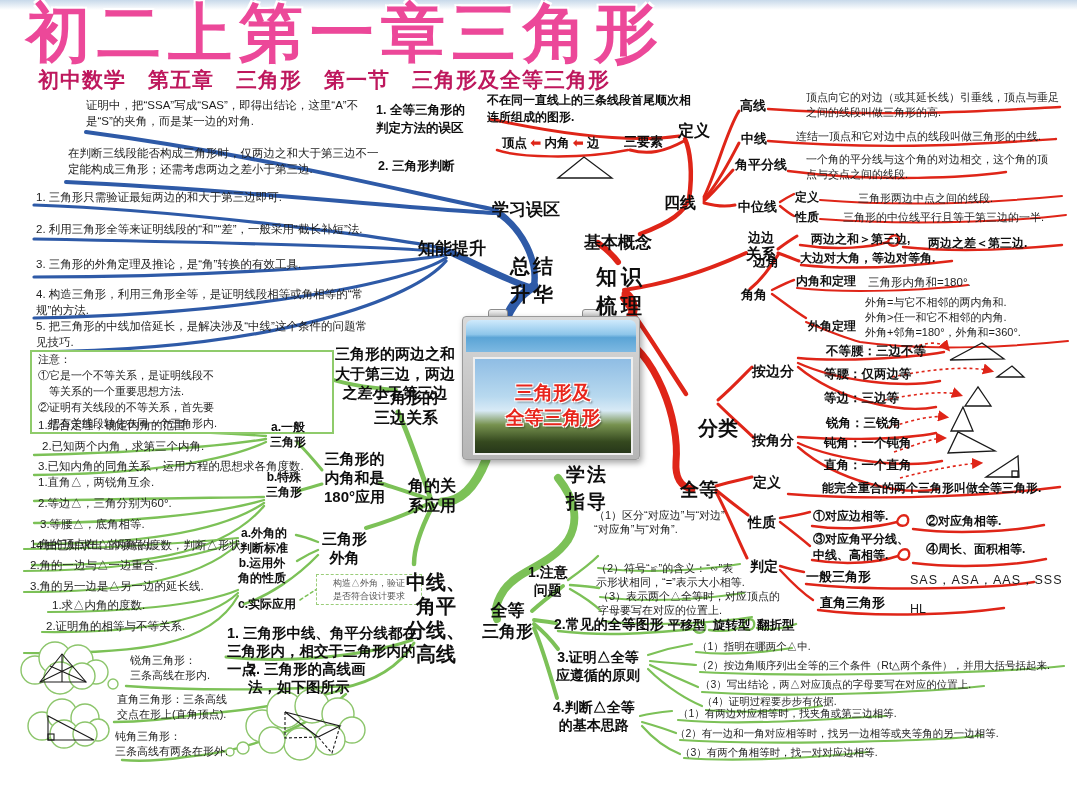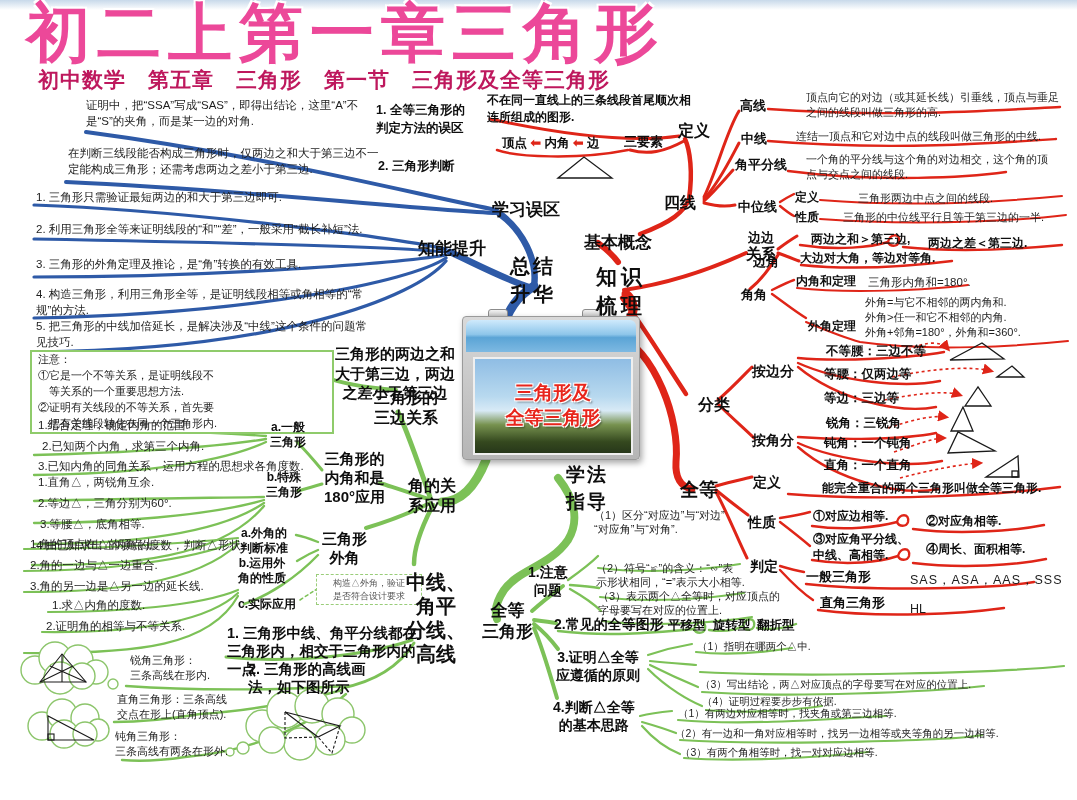--- a/index.html
+++ b/index.html
@@ -299,21 +299,21 @@
 <div class="t b" style="left:928px;top:235px;font-size:12px">两边之差＜第三边.</div>
 <div class="t b" style="left:753px;top:253px;font-size:13px">边角</div>
 <div class="t b" style="left:800px;top:250px;font-size:12px">大边对大角，等边对等角.</div>
 <div class="t b" style="left:741px;top:286px;font-size:13px">角角</div>
 <div class="t b" style="left:796px;top:273px;font-size:12px">内角和定理</div>
 <div class="t" style="left:868px;top:274px;font-size:11.5px">三角形内角和=180°.</div>
 <div class="t b" style="left:808px;top:318px;font-size:12px">外角定理</div>
 <div class="t pre" style="left:865px;top:295px;font-size:11px;line-height:1.35">外角=与它不相邻的两内角和.
 外角&gt;任一和它不相邻的内角.
 外角+邻角=180°，外角和=360°.</div>
-<div class="t b" style="left:698px;top:394px;font-size:16px">分类</div>
+<div class="t b" style="left:698px;top:414px;font-size:20px">分类</div>
 <div class="t b" style="left:752px;top:362px;font-size:14px">按边分</div>
 <div class="t b" style="left:826px;top:343px;font-size:12.5px">不等腰：三边不等</div>
 <div class="t b" style="left:824px;top:366px;font-size:12.5px">等腰：仅两边等</div>
 <div class="t b" style="left:824px;top:390px;font-size:12.5px">等边：三边等</div>
 <div class="t b" style="left:752px;top:431px;font-size:14px">按角分</div>
 <div class="t b" style="left:826px;top:415px;font-size:12.5px">锐角：三锐角</div>
 <div class="t b" style="left:824px;top:435px;font-size:12.5px">钝角：一个钝角</div>
 <div class="t b" style="left:824px;top:457px;font-size:12.5px">直角：一个直角</div>
 <div class="t b" style="left:680px;top:477px;font-size:19px">全等</div>
 <div class="t b" style="left:753px;top:473px;font-size:14px">定义</div>
@@ -393,20 +393,21 @@
 示形状相同，“=”表示大小相等.</div>
 <div class="t pre" style="left:598px;top:589px;font-size:11px;line-height:1.3">（3）表示两个△全等时，对应顶点的
 字母要写在对应的位置上.</div>
 <div class="t b" style="left:554px;top:615px;font-size:14px">2.常见的全等图形</div>
 <div class="t b" style="left:668px;top:617px;font-size:12.5px">平移型</div>
 <div class="t b" style="left:713px;top:617px;font-size:12.5px">旋转型</div>
 <div class="t b" style="left:757px;top:617px;font-size:12.5px">翻折型</div>
 <div class="t b pre c" style="left:556px;top:648px;font-size:14px;line-height:1.3">3.证明△全等
 应遵循的原则</div>
 <div class="t" style="left:697px;top:639px;font-size:10.5px">（1）指明在哪两个△中.</div>
+<div class="t" style="left:697px;top:658px;font-size:10.5px">（2）按边角顺序列出全等的三个条件（Rt△两个条件），并用大括号括起来.</div>
 <div class="t" style="left:700px;top:677px;font-size:10.5px">（3）写出结论，两△对应顶点的字母要写在对应的位置上.</div>
 <div class="t" style="left:702px;top:694px;font-size:10.5px">（4）证明过程要步步有依据.</div>
 <div class="t b pre c" style="left:553px;top:698px;font-size:14px;line-height:1.3">4.判断△全等
 的基本思路</div>
 <div class="t" style="left:678px;top:706px;font-size:10.5px">（1）有两边对应相等时，找夹角或第三边相等.</div>
 <div class="t" style="left:675px;top:726px;font-size:10.5px">（2）有一边和一角对应相等时，找另一边相等或夹等角的另一边相等.</div>
 <div class="t" style="left:680px;top:745px;font-size:10.5px">（3）有两个角相等时，找一对对应边相等.</div>
 
 </div>
 

